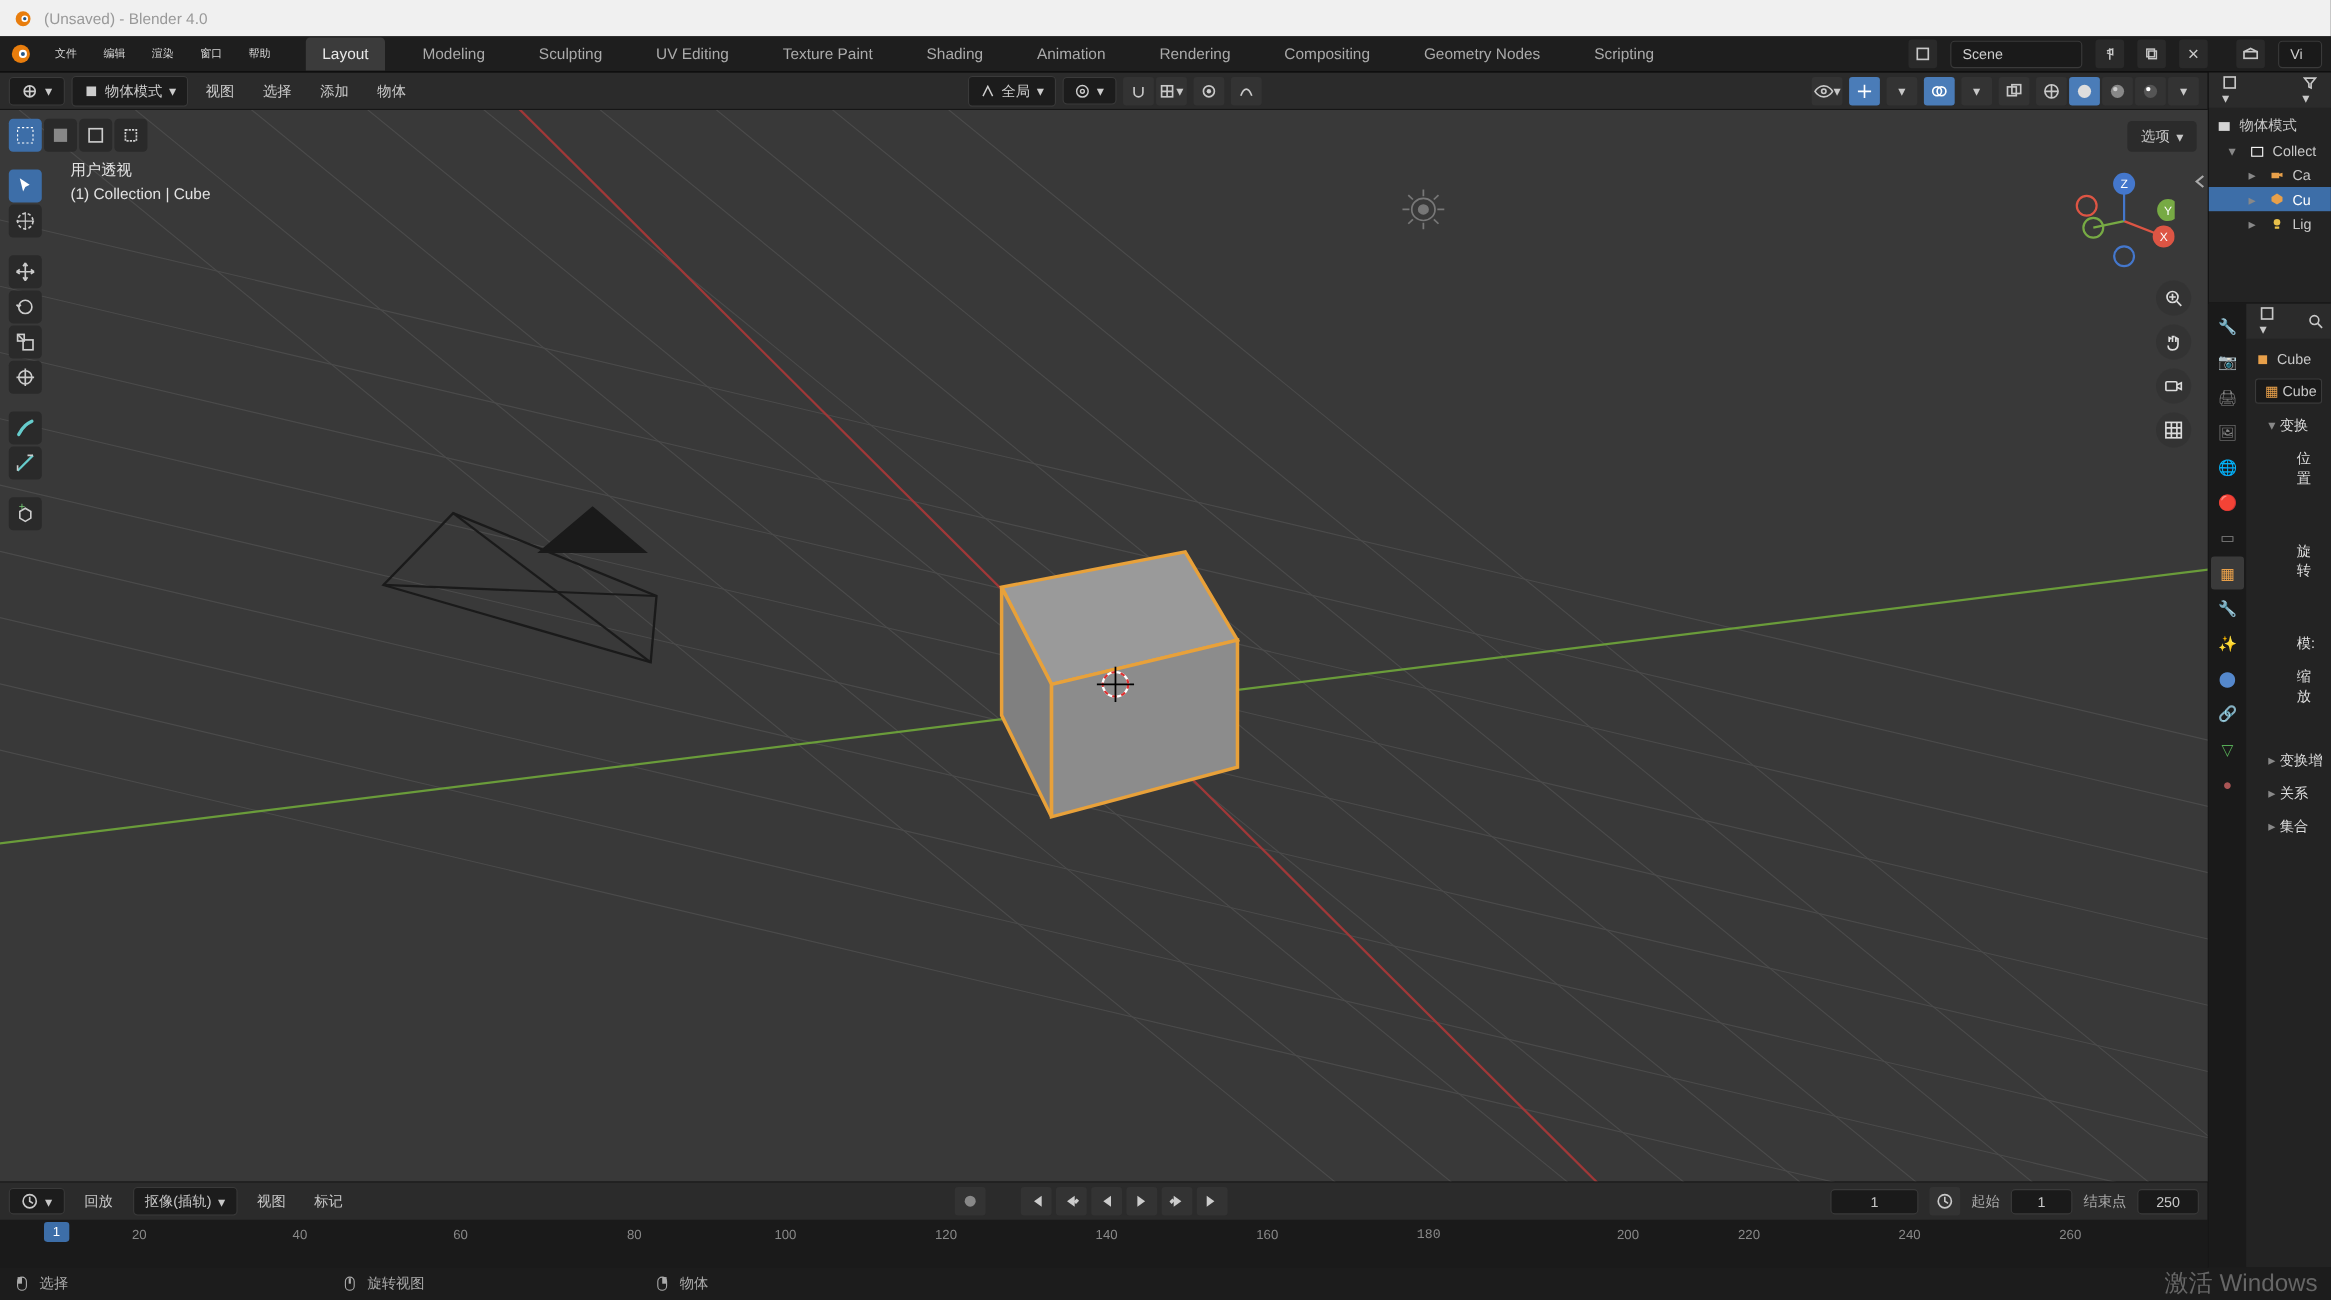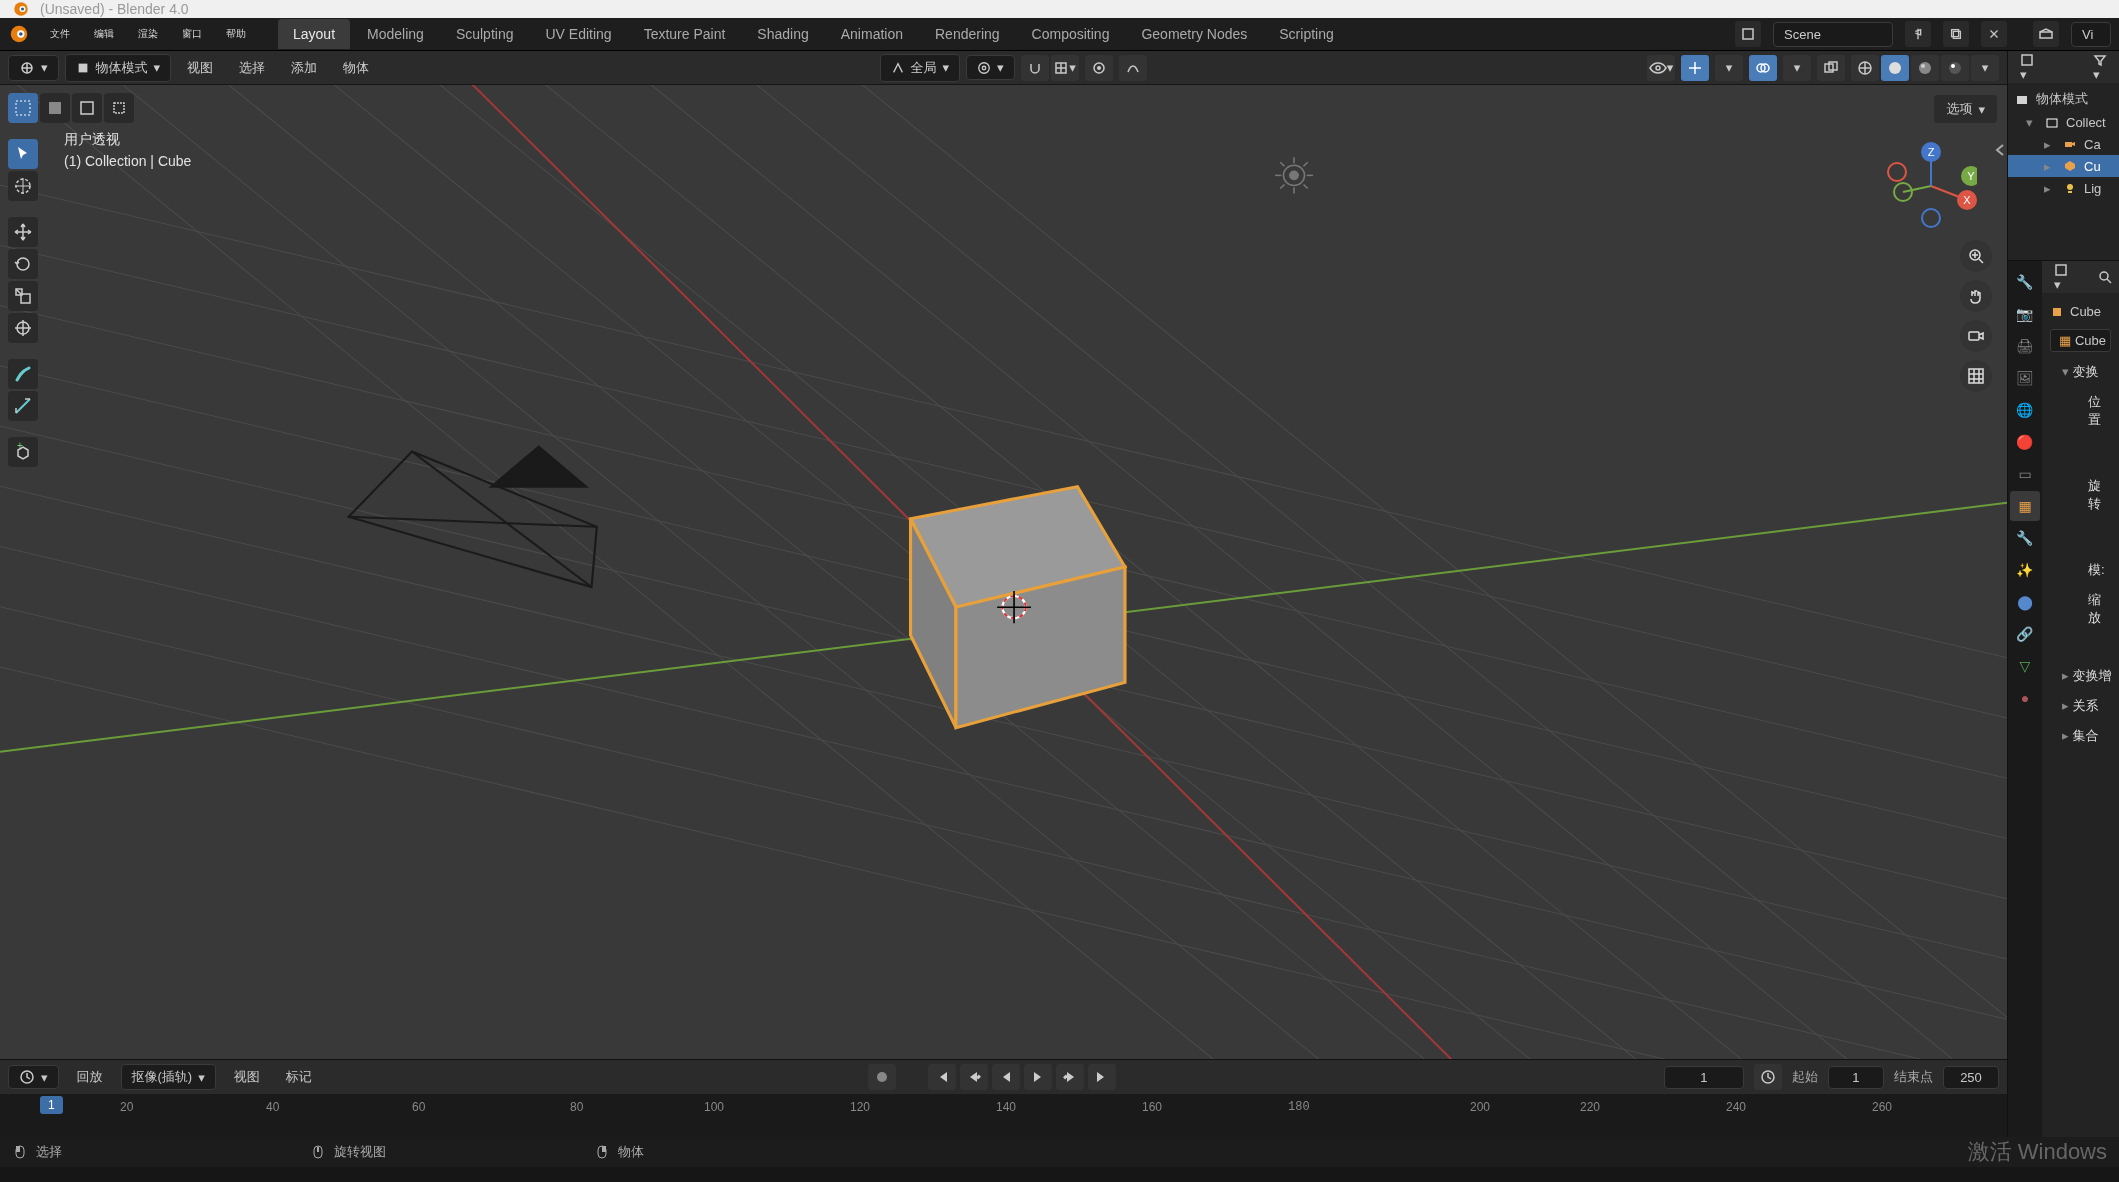--- a/index.html
+++ b/index.html
@@ -1,27 +1,27 @@
 <!DOCTYPE html>
 <html><head>
 <meta charset="utf-8">
 <style>
 * { margin: 0; padding: 0; box-sizing: border-box; font-family: -apple-system, BlinkMacSystemFont, "Segoe UI", sans-serif; }
 body { background: #161616; color: #c8c8c8; font-size: 13px; overflow: hidden; width: 2119px; height: 1182px; position: relative; user-select: none; }
 
 
-.titlebar { height: 18px; background: #f0f0f0; display: flex; align-items: center; padding: 0 12px; gap: 10px; }
+.titlebar { height: 33px; background: #f0f0f0; display: flex; align-items: center; padding: 0 12px; gap: 10px; }
 .titlebar .logo { width: 18px; height: 18px; }
 .titlebar .title { color: #999; font-size: 14px; }
 
 
 .menubar { height: 33px; background: #1e1e1e; display: flex; align-items: center; padding: 0 8px; gap: 4px; border-bottom: 1px solid #000; }
 .menubar .logo2 { width: 22px; height: 22px; margin-right: 6px; }
 .menubar .menu-item { padding: 6px 10px; color: #d6d6d6; cursor: pointer; font-size: 10px; }
-.menubar .tabs { display: flex; gap: 2px; margin-left: 18px; justify-content: space-between; }
+.menubar .tabs { display: flex; gap: 19px; margin-left: 18px; justify-content: space-between; }
 .menubar .tab { padding: 7px 15px; color: #aaa; cursor: pointer; font-size: 14px; border-radius: 4px 4px 0 0; }
 .menubar .tab.active { background: #3b3b3b; color: #e8e8e8; }
 .menubar .scene-box { margin-left: auto; display: flex; align-items: center; gap: 12px; }
 .menubar .scene-field { background: #1a1a1a; border: 1px solid #3a3a3a; border-radius: 4px; padding: 4px 10px; width: 120px; color: #ccc; }
 .menubar .icon-btn { width: 26px; height: 26px; display: flex; align-items: center; justify-content: center; background: #2a2a2a; border-radius: 3px; cursor: pointer; }
 
 
 .toolbar { height: 34px; background: #2b2b2b; display: flex; align-items: center; padding: 0 8px; gap: 6px; border-bottom: 1px solid #161616; }
 .toolbar .drop { background: #1c1c1c; border: 1px solid #3a3a3a; border-radius: 4px; padding: 4px 10px; display: flex; align-items: center; gap: 6px; color: #ccc; cursor: pointer; }
 .toolbar .txt-btn { padding: 4px 10px; color: #ccc; cursor: pointer; }

